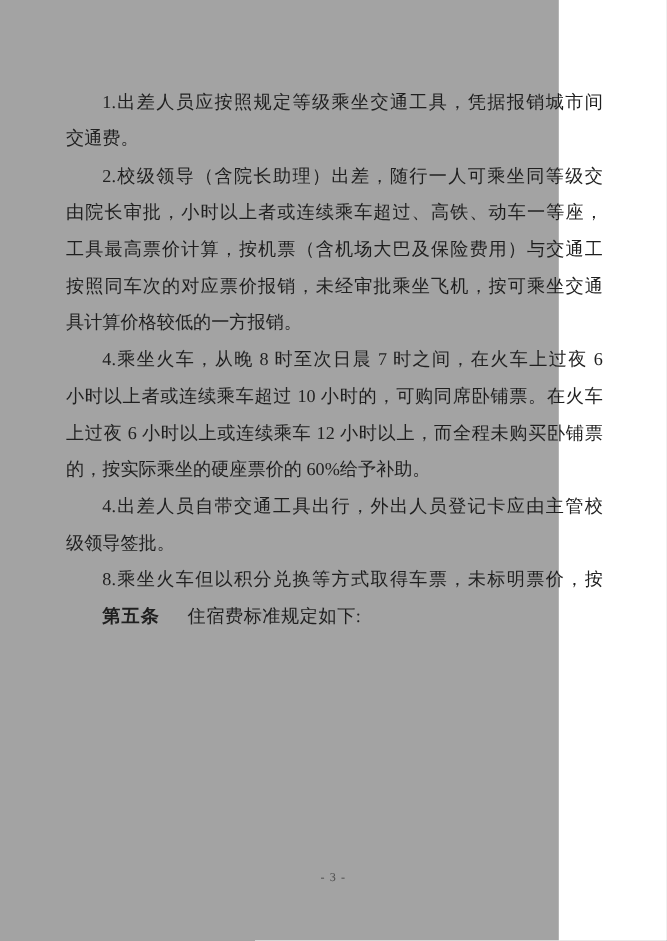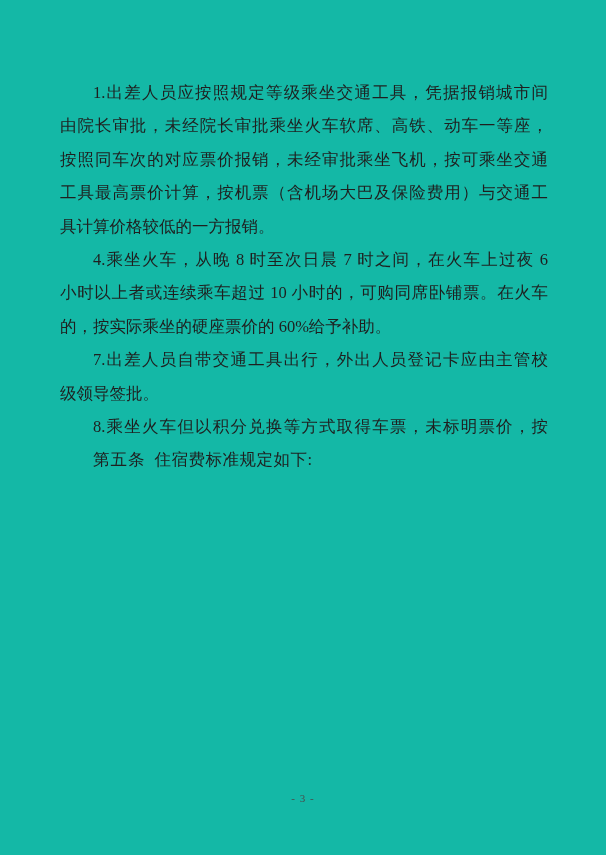--- a/index.html
+++ b/index.html
@@ -7,72 +7,75 @@
     width: 606px; height: 855px;
     background: #ffffff;
     overflow: hidden;
   }
   body {
     font-family: "Liberation Serif", "DejaVu Serif", serif;
     color: #1f1f1f;
   }
   .page {
     position: relative;
-    width: 606px; height: 855px;
-    background: #14b8a6;
+    width: 508px; height: 855px;
+    background: #a3a3a3;
   }
   .doc-body {
     position: absolute;
     left: 60px; top: 76px;
     width: 488px;
   }
   .tline {
     font-size: 16.5px;
     height: 33.4px;
     line-height: 33.4px;
     text-align: justify;
     text-align-last: justify;
     color: #1f1f1f;
   }
   .tline.first { text-indent: 33px; }
   .tline.end { text-align-last: left; }
   .tline.heading { text-align-last: left; }
   .tline.heading .h-num {
-    font-weight: normal;
+    font-weight: bold;
     letter-spacing: 1px;
   }
   .tline.heading .h-rest {
-    margin-left: 9px;
+    margin-left: 25px;
     letter-spacing: 0.5px;
   }
   .footer {
     position: absolute;
     left: 0; top: 791px;
     width: 606px;
     text-align: center;
     font-size: 11px;
     line-height: 14px;
     color: #4a4a4a;
     letter-spacing: 1px;
   }
 </style>
 </head>
 <body>
 
 <div class="page">
   <div class="doc-body" id="doc-body">
       <div class="tline first">1.出差人员应按照规定等级乘坐交通工具，凭据报销城市间</div>
-      <div class="tline">由院长审批，未经院长审批乘坐火车软席、高铁、动车一等座，</div>
+      <div class="tline end">交通费。</div>
+      <div class="tline first">2.校级领导（含院长助理）出差，随行一人可乘坐同等级交</div>
+      <div class="tline">由院长审批，小时以上者或连续乘车超过、高铁、动车一等座，</div>
+      <div class="tline">工具最高票价计算，按机票（含机场大巴及保险费用）与交通工</div>
       <div class="tline">按照同车次的对应票价报销，未经审批乘坐飞机，按可乘坐交通</div>
-      <div class="tline">工具最高票价计算，按机票（含机场大巴及保险费用）与交通工</div>
       <div class="tline end">具计算价格较低的一方报销。</div>
       <div class="tline first">4.乘坐火车，从晚 8 时至次日晨 7 时之间，在火车上过夜 6</div>
       <div class="tline">小时以上者或连续乘车超过 10 小时的，可购同席卧铺票。在火车</div>
+      <div class="tline">上过夜 6 小时以上或连续乘车 12 小时以上，而全程未购买卧铺票</div>
       <div class="tline end">的，按实际乘坐的硬座票价的 60%给予补助。</div>
-      <div class="tline first">7.出差人员自带交通工具出行，外出人员登记卡应由主管校</div>
+      <div class="tline first">4.出差人员自带交通工具出行，外出人员登记卡应由主管校</div>
       <div class="tline end">级领导签批。</div>
       <div class="tline first">8.乘坐火车但以积分兑换等方式取得车票，未标明票价，按</div>
       <div class="tline heading first end"><span class="h-num">第五条</span><span class="h-rest">住宿费标准规定如下:</span></div>
     </div>
   <div class="footer">
     <span>- 3 -</span>
   </div>
 </div>
 
 </body></html>

